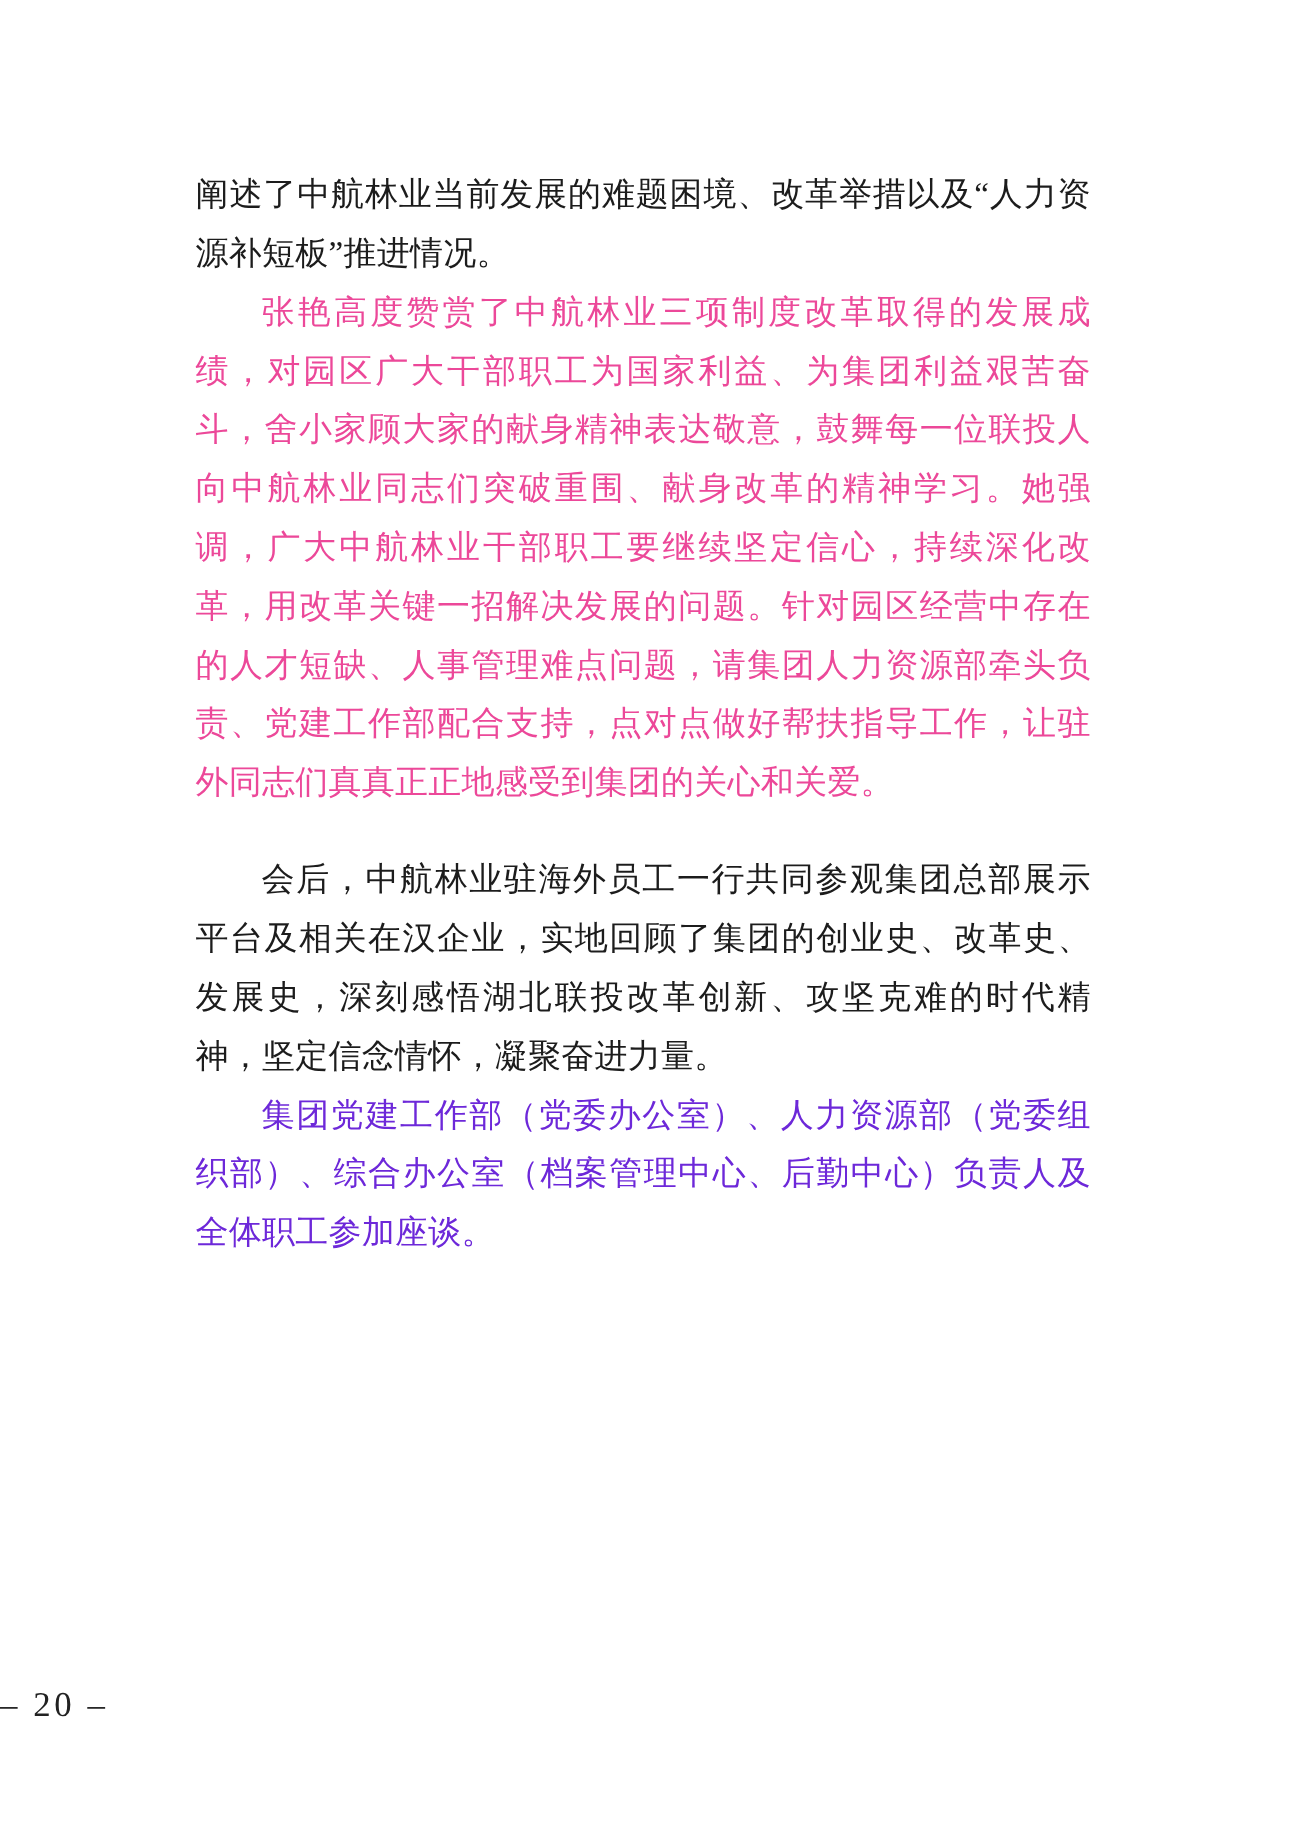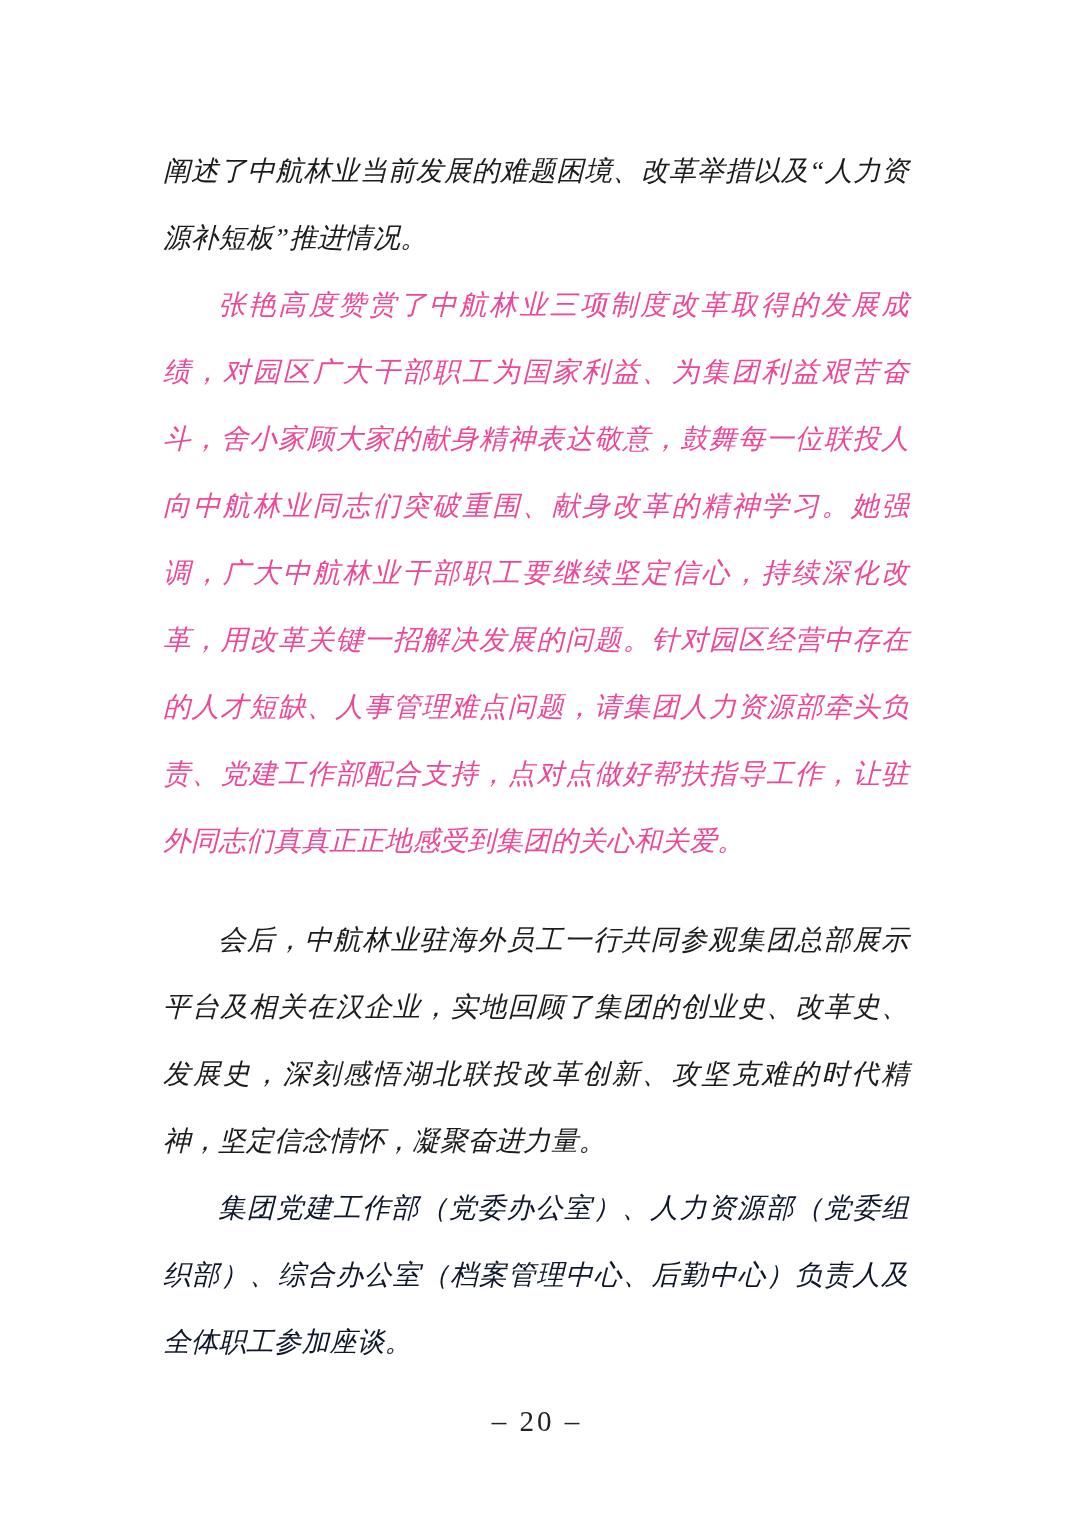--- a/index.html
+++ b/index.html
@@ -21,47 +21,46 @@
   }
   .content {
     position: absolute;
     left: 163px;
     top: 137px;
     width: 746px;
   }
   .para {
     margin: 0;
     font-size: 27.5px;
-    line-height: 67px;
+    line-height: 49px;
     color: #1c1c1c;
     text-align: justify;
     text-justify: inter-ideograph;
     letter-spacing: 0.2px;
     word-break: break-all;
-    font-style: italic;
   }
   .para.indent {
     text-indent: 2em;
   }
   .footer {
     position: absolute;
     left: 0;
     right: 0;
     top: 1404px;
-    text-align: center;
+    text-align: left;
     font-size: 29px;
     line-height: 34px;
     color: #222222;
     letter-spacing: 3px;
   }
 </style>
 </head>
 <body style="background: rgb(255, 255, 255);">
 
 <div class="page">
   <div class="content">
     <p class="para" style="color: rgb(28, 28, 28);">阐述了中航林业当前发展的难题困境、改革举措以及“人力资源补短板”推进情况。</p>
     <p class="para indent" style="color: #ec4899;">张艳高度赞赏了中航林业三项制度改革取得的发展成绩，对园区广大干部职工为国家利益、为集团利益艰苦奋斗，舍小家顾大家的献身精神表达敬意，鼓舞每一位联投人向中航林业同志们突破重围、献身改革的精神学习。她强调，广大中航林业干部职工要继续坚定信心，持续深化改革，用改革关键一招解决发展的问题。针对园区经营中存在的人才短缺、人事管理难点问题，请集团人力资源部牵头负责、党建工作部配合支持，点对点做好帮扶指导工作，让驻外同志们真真正正地感受到集团的关心和关爱。</p>
     <p class="para indent" style="color: rgb(28, 28, 28); margin-top: 32px;">会后，中航林业驻海外员工一行共同参观集团总部展示平台及相关在汉企业，实地回顾了集团的创业史、改革史、发展史，深刻感悟湖北联投改革创新、攻坚克难的时代精神，坚定信念情怀，凝聚奋进力量。</p>
-    <p class="para indent" style="color: #0f172a;">集团党建工作部（党委办公室）、人力资源部（党委组织部）、综合办公室（档案管理中心、后勤中心）负责人及全体职工参加座谈。</p>
+    <p class="para indent" style="color: #6d28d9;">集团党建工作部（党委办公室）、人力资源部（党委组织部）、综合办公室（档案管理中心、后勤中心）负责人及全体职工参加座谈。</p>
   </div>
   <div class="footer">– 20 –</div>
 </div>
 
 </body></html>

